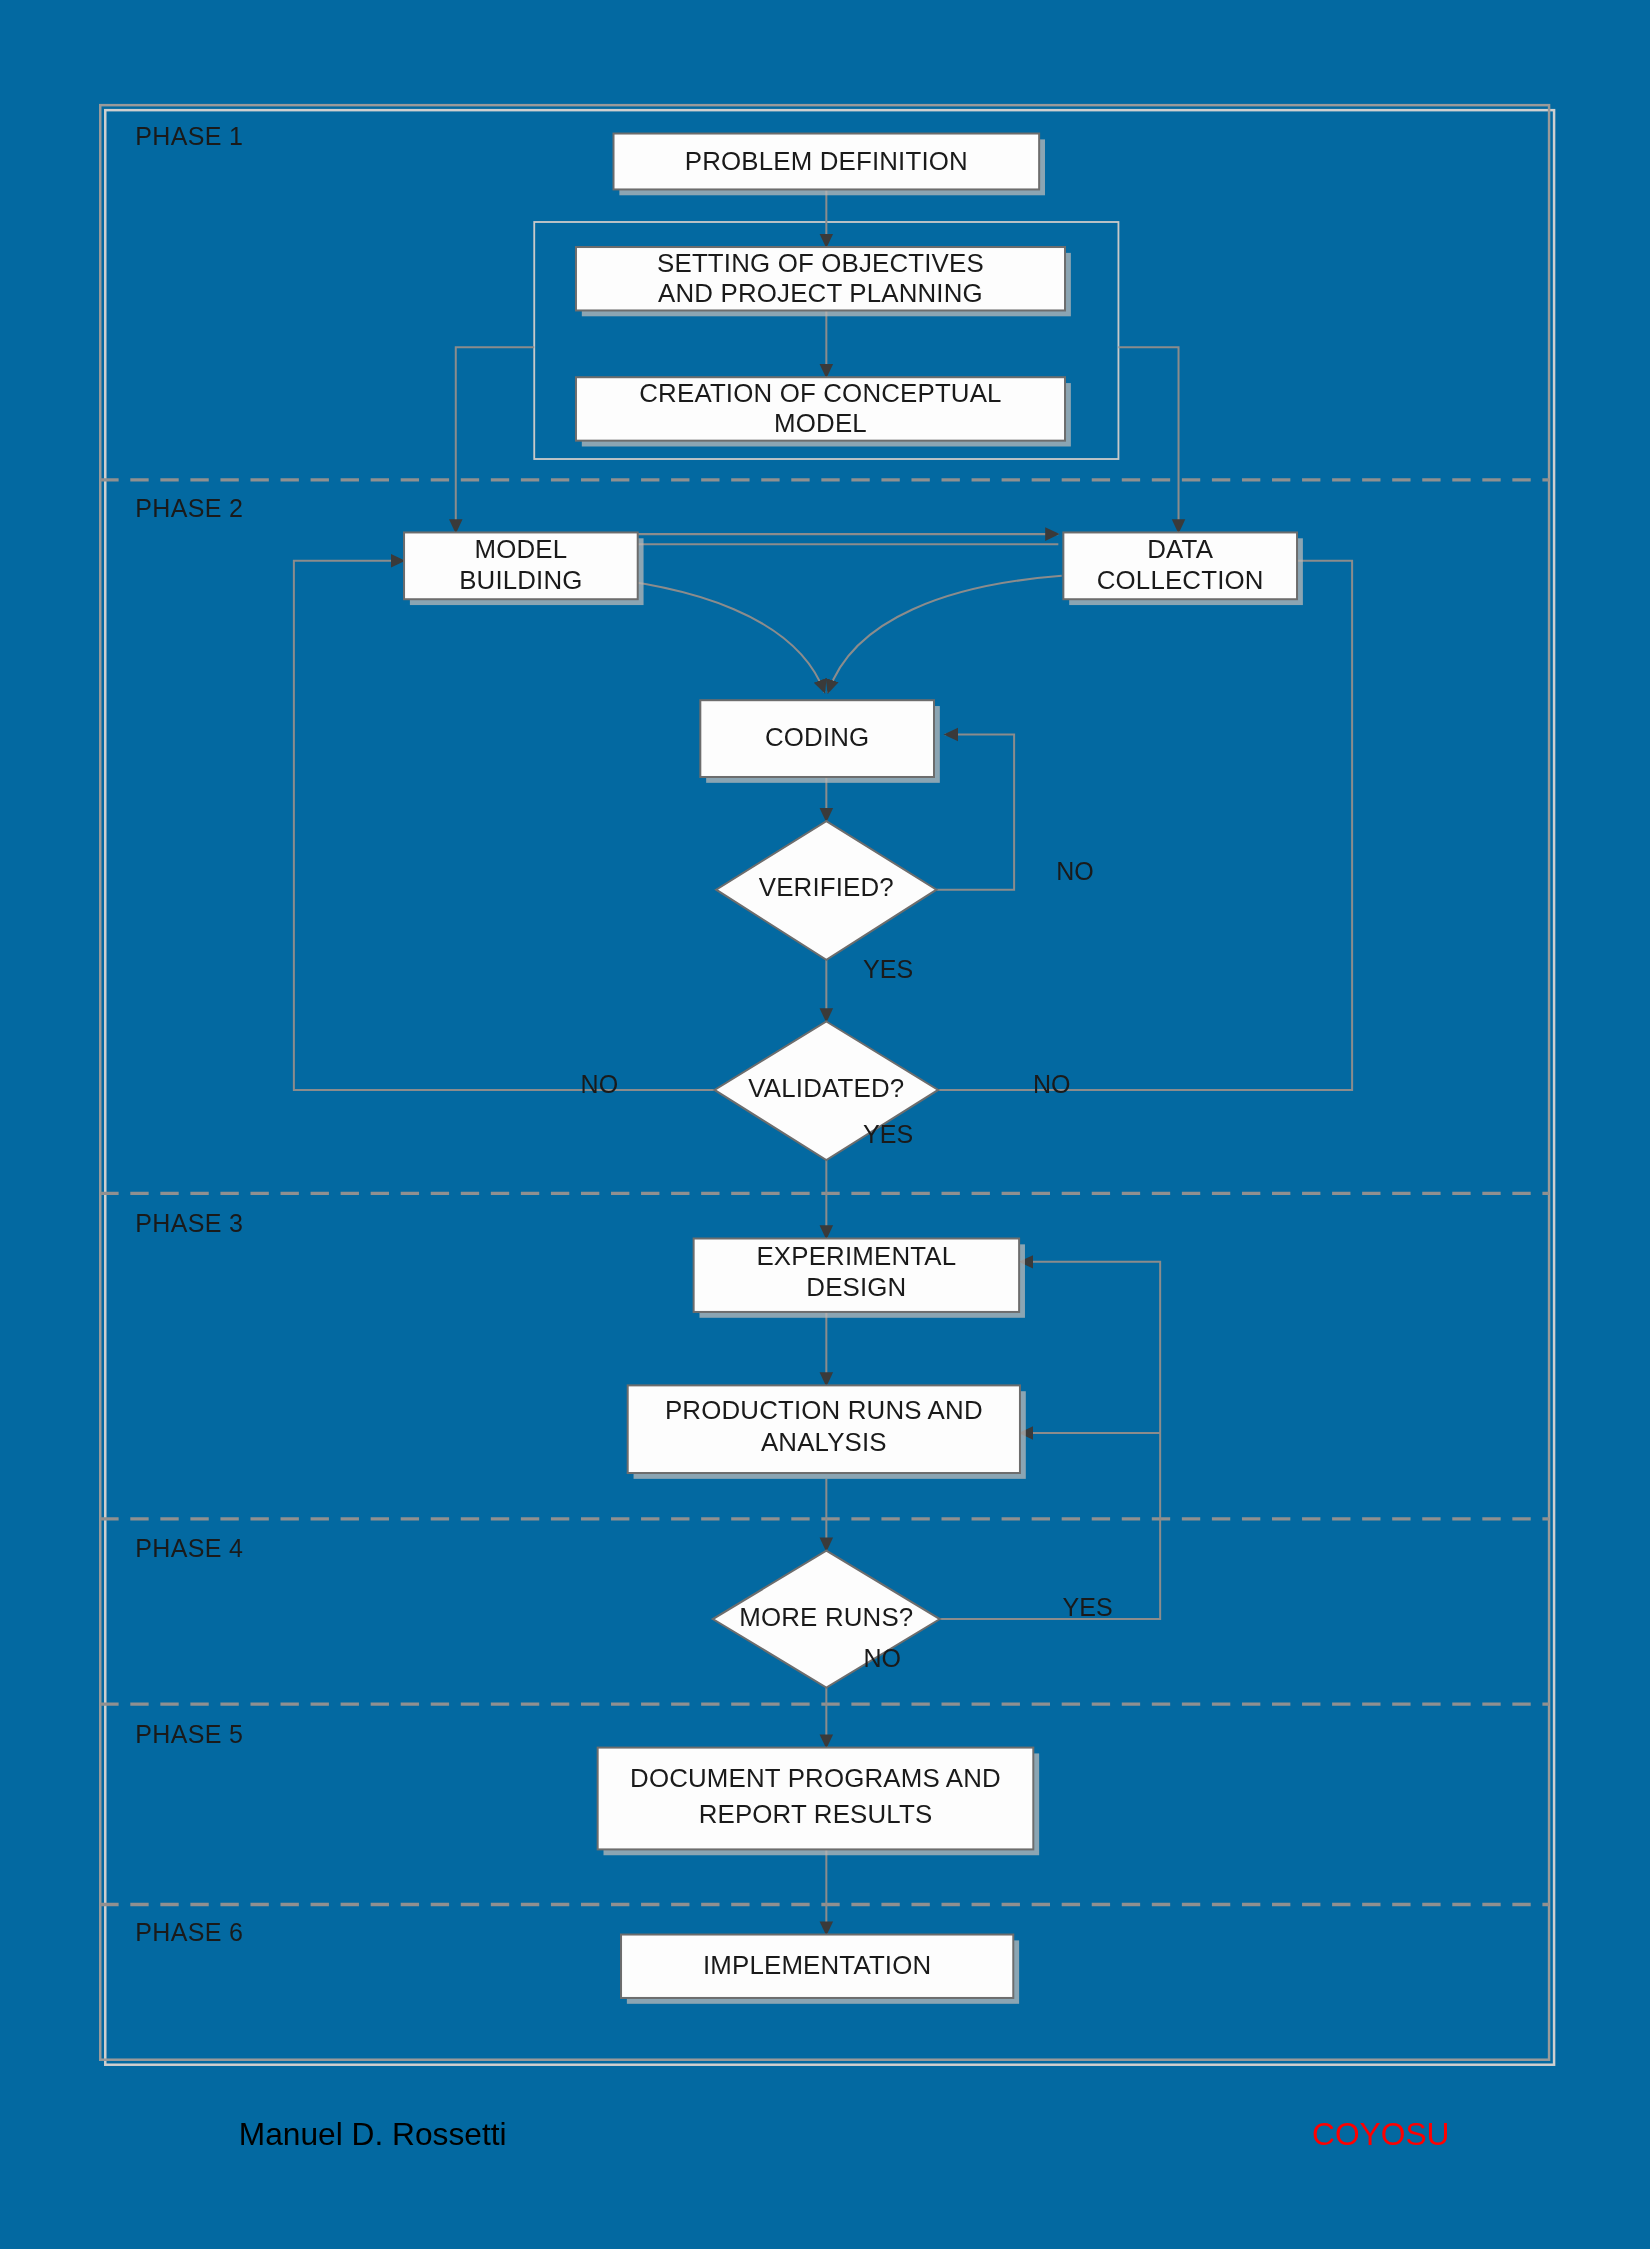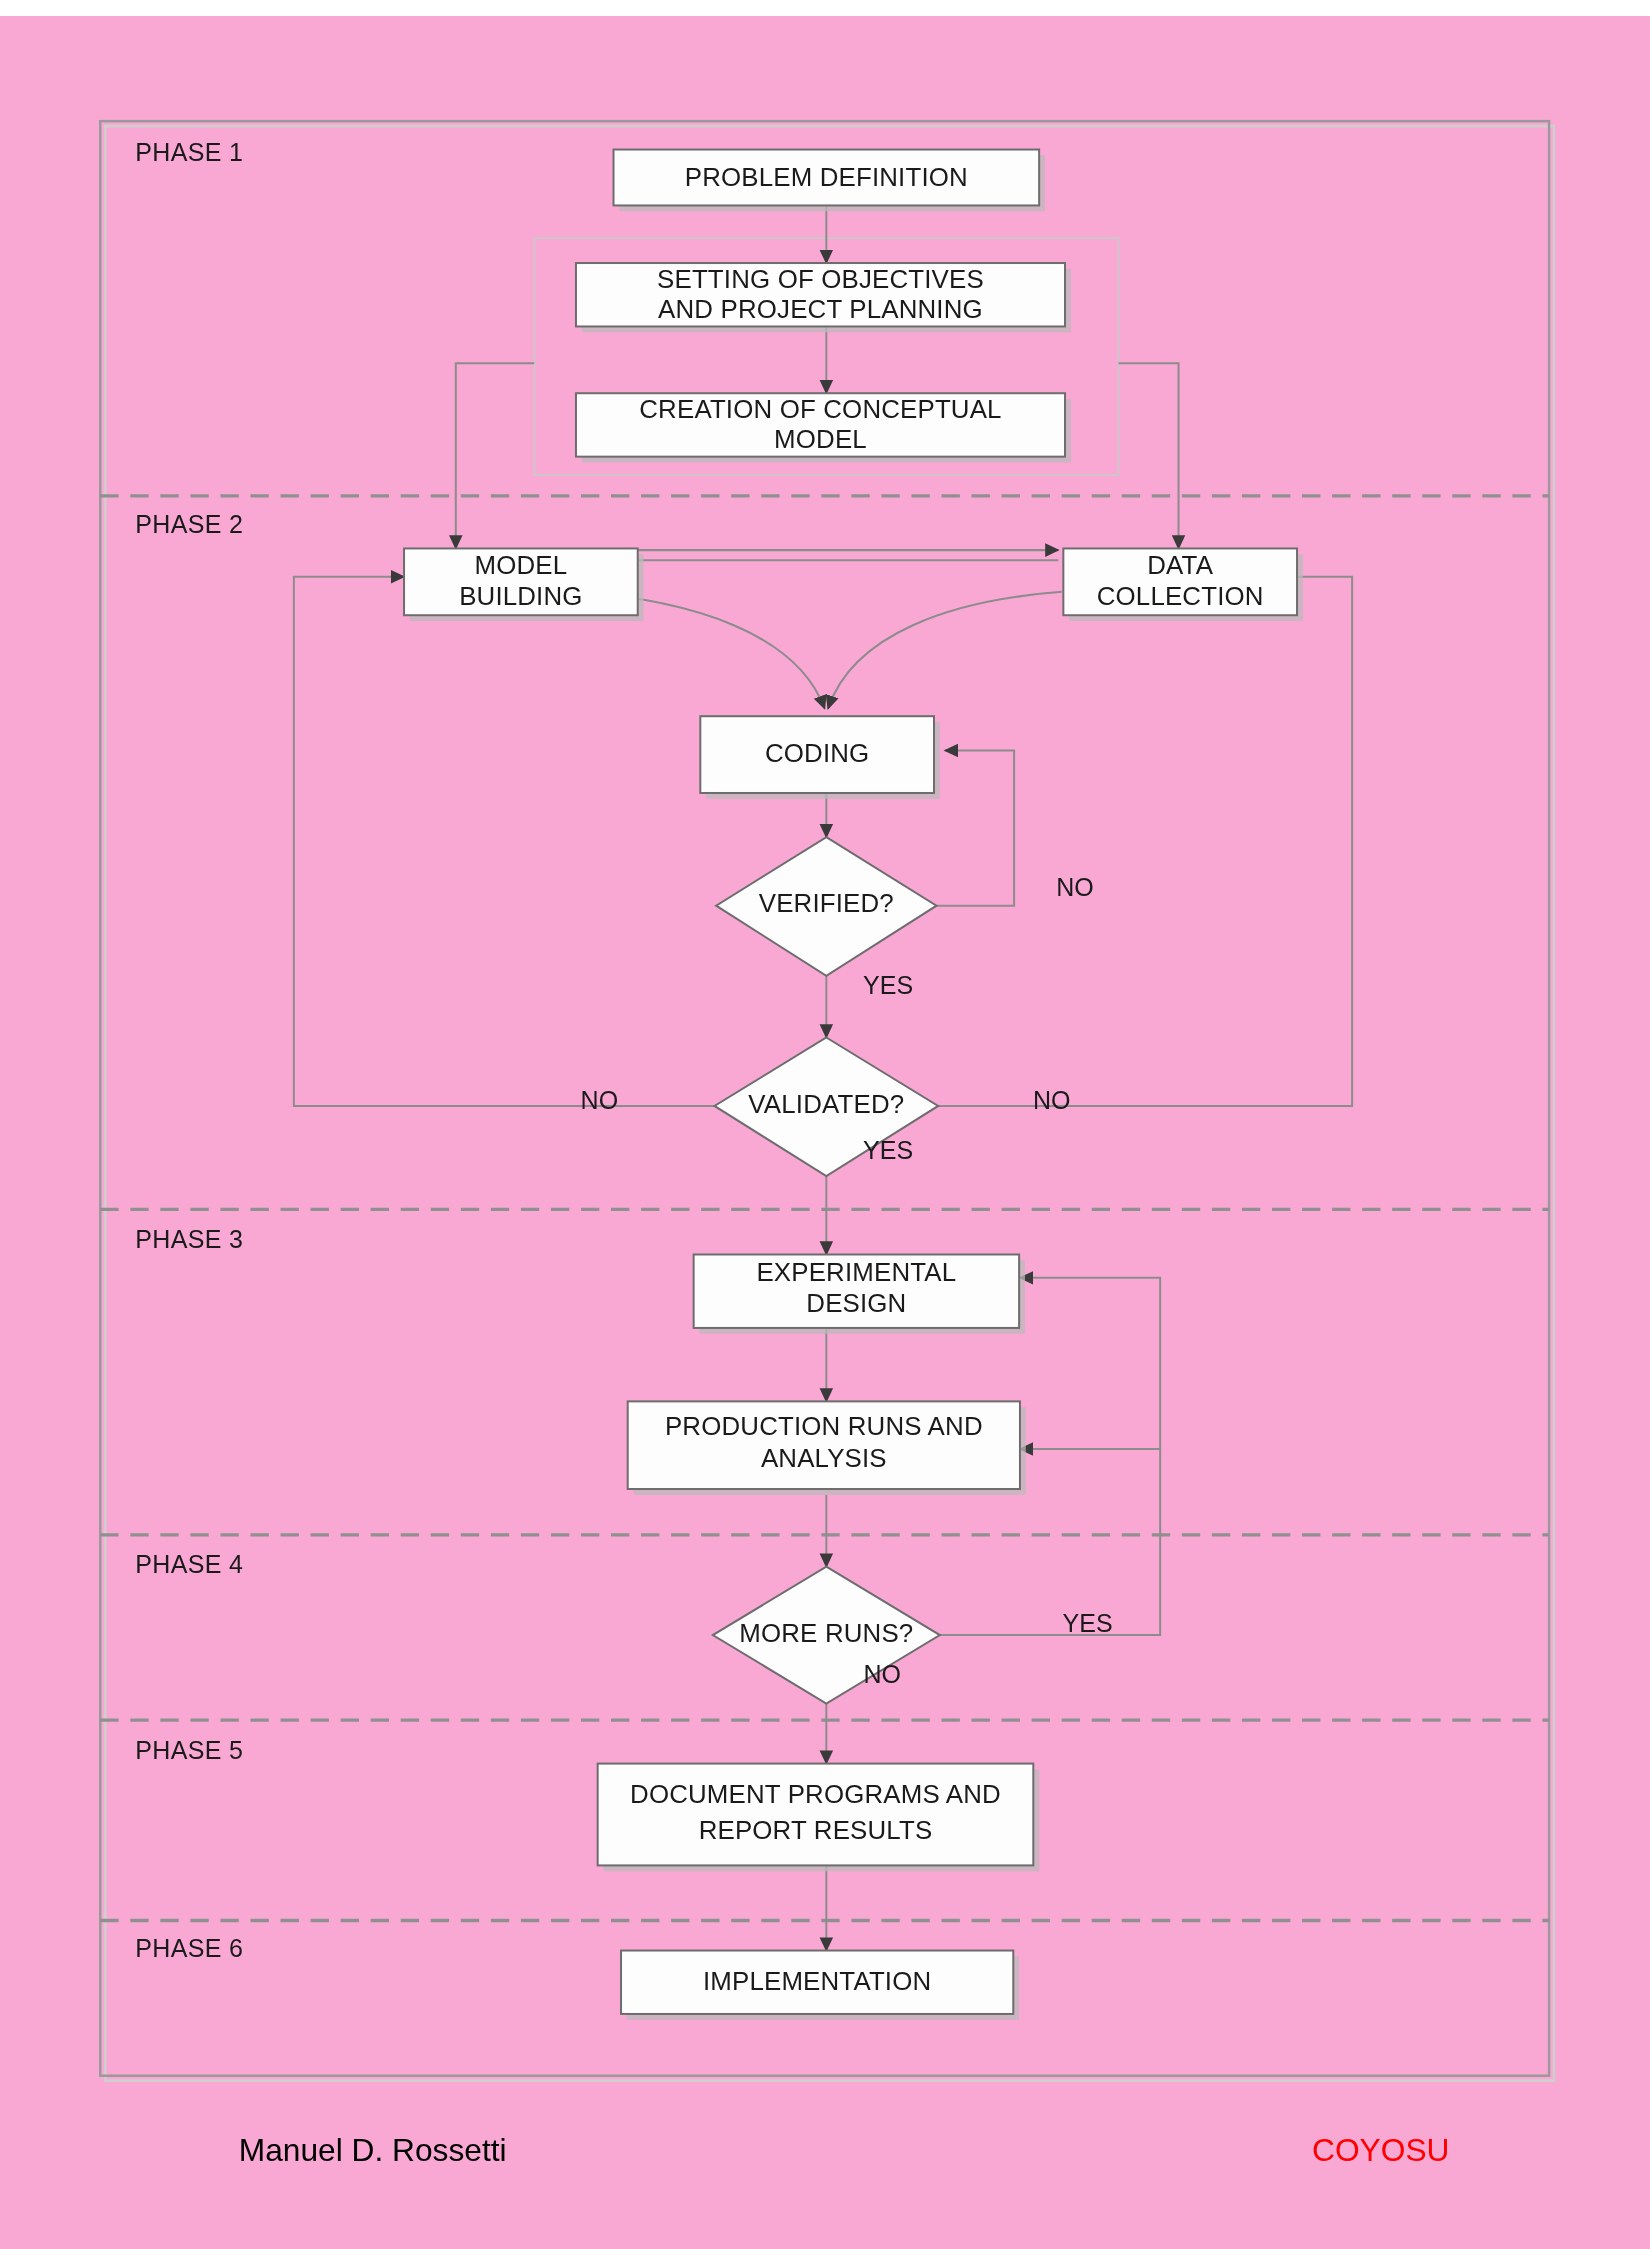--- a/index.html
+++ b/index.html
@@ -1,20 +1,20 @@
 <!DOCTYPE html>
 <html style="font-size:13.4px"><head>
 <meta charset="utf-8">
 <style>
   html,body{margin:0;padding:0;background:#ffffff;}
   body{
     width:1651px;height:2250px;position:relative;overflow:hidden;
     font-family:"Liberation Sans","DejaVu Sans",sans-serif;
   }
-  #slide{position:absolute;inset:0;background:#f9a8d4;margin-top:16px;}
+  #slide{position:absolute;inset:0;background:#0369a1;}
   #diagram{position:absolute;left:0;top:0;width:1651px;height:2250px;}
   .nodeLabel{
     font-family:"Liberation Sans","DejaVu Sans",sans-serif;
     font-size:31px;fill:#1a1a1a;text-anchor:middle;
     dominant-baseline:middle;letter-spacing:0.2px;
   }
   .phaseLabel{
     font-family:"Liberation Sans","DejaVu Sans",sans-serif;
     font-size:30px;fill:#1a1a1a;text-anchor:start;
     dominant-baseline:middle;letter-spacing:0.4px;

